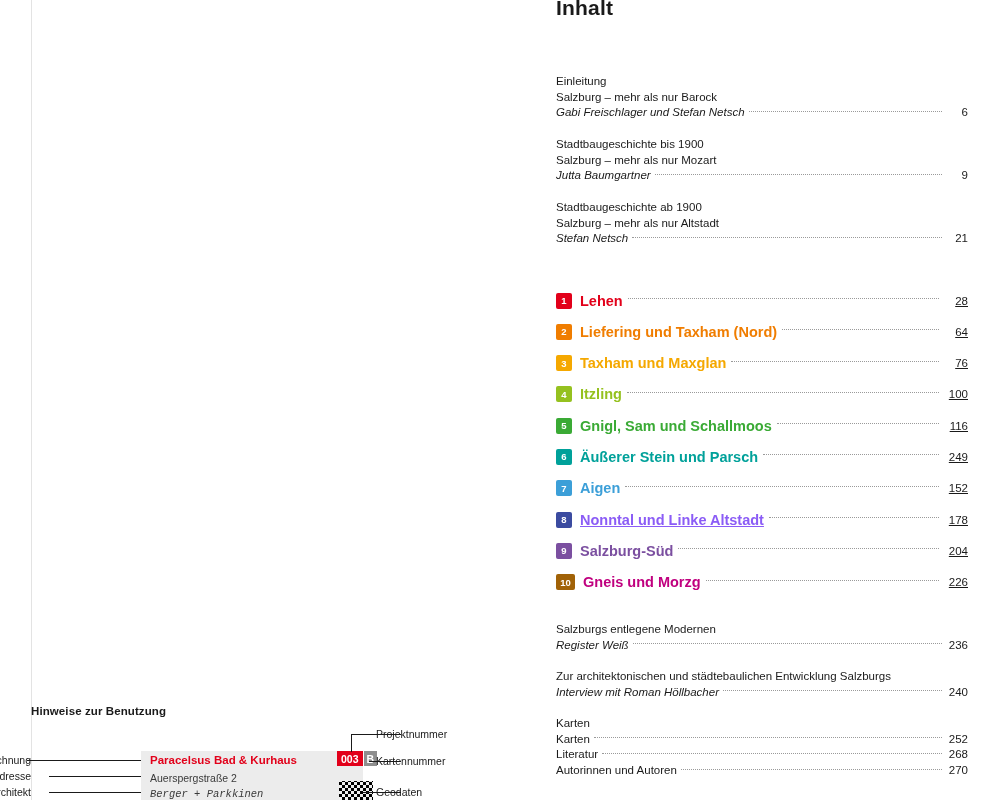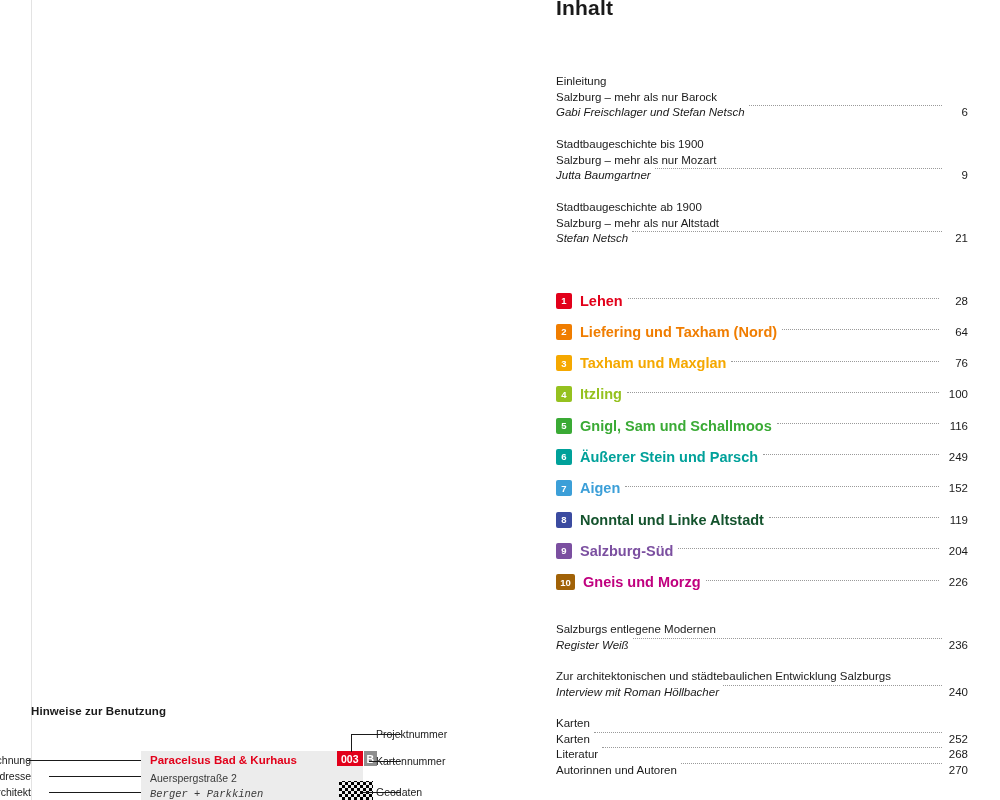--- a/index.html
+++ b/index.html
@@ -181,21 +181,21 @@
   .entry-line {
     font-size: 11.5px;
     line-height: 15.6px;
     color: #1a1a1a;
     white-space: nowrap;
   }
 
   
   .row {
     display: flex;
-    align-items: flex-start;
+    align-items: center;
     width: 412px;
   }
   .row .label {
     font-size: 11.5px;
     line-height: 15.6px;
     white-space: nowrap;
   }
   .row .label.italic { font-style: italic; }
   .row .dots {
     flex: 1 1 auto;
@@ -249,20 +249,21 @@
     border-bottom: 1px dotted #9a9a9a;
     margin: 0 5px 4px 5px;
     height: 0;
     min-width: 6px;
   }
   .chapter .page {
     font-size: 11.5px;
     color: #1a1a1a;
     min-width: 24px;
     text-align: right;
+    text-decoration: underline;
   }
 </style>
 </head>
 <body>
 
 <div class="left-col">
   <div class="left-rule"></div>
 
   <div class="legend">
     <div class="legend-title">Hinweise zur Benutzung</div>
@@ -383,23 +384,23 @@
 
     <div class="chapter">
       <span class="chip" style="background:#3c9fd8;">7</span>
       <span class="ch-label" style="color:#3c9fd8;">Aigen</span>
       <span class="dots"></span>
       <span class="page">152</span>
     </div>
 
     <div class="chapter">
       <span class="chip" style="background:#3b4ba0;">8</span>
-      <span class="ch-label" style="color:#14532d;">Nonntal und Linke Altstadt</span>
-      <span class="dots"></span>
-      <span class="page">119</span>
+      <span class="ch-label" style="color:#8b5cf6;text-decoration:underline;">Nonntal und Linke Altstadt</span>
+      <span class="dots"></span>
+      <span class="page">178</span>
     </div>
 
     <div class="chapter">
       <span class="chip" style="background:#7b4fa0;">9</span>
       <span class="ch-label" style="color:#7b4fa0;">Salzburg-Süd</span>
       <span class="dots"></span>
       <span class="page">204</span>
     </div>
 
     <div class="chapter">

